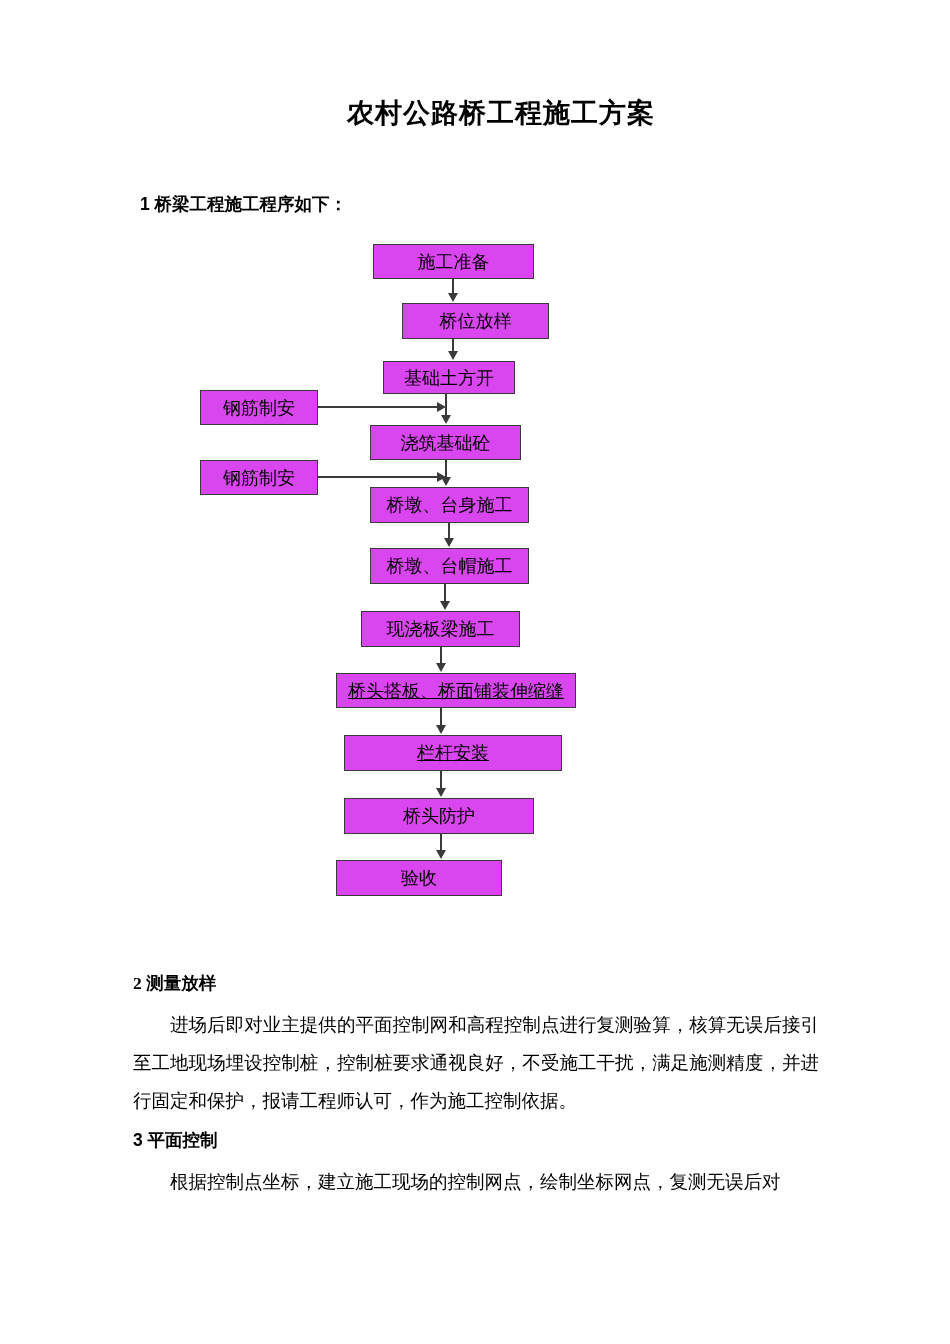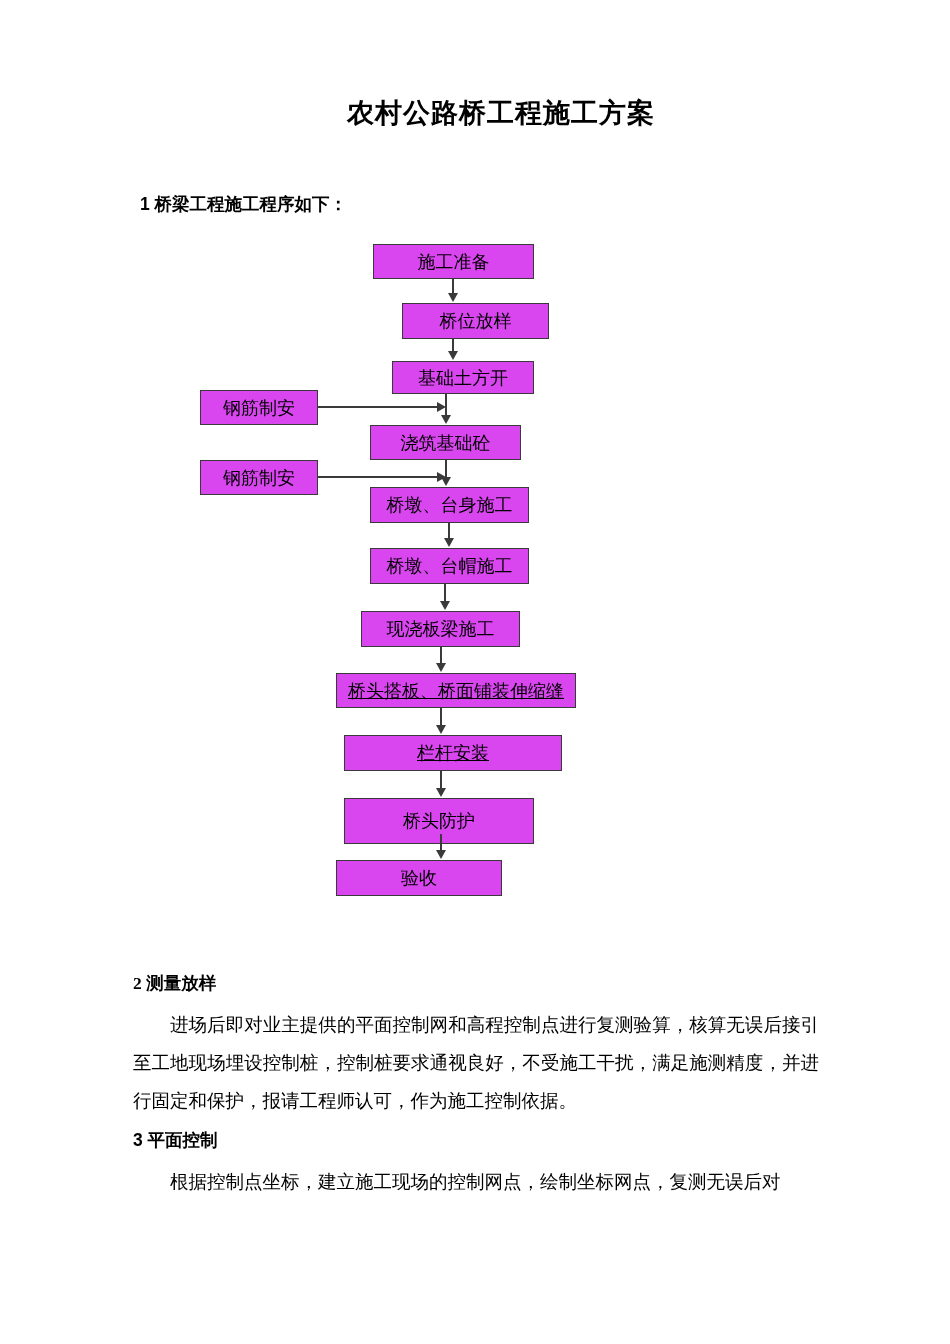--- a/index.html
+++ b/index.html
@@ -119,21 +119,21 @@
   <div class="flow">
 
     <div class="node" style="left:373px; top:244px; width:161px; height:35px;">
       <span>施工准备</span>
     </div>
 
     <div class="node" style="left:374px; top:303px; width:147px; height:36px;margin-left:28px;">
       <span>桥位放样</span>
     </div>
 
-    <div class="node" style="left:392px; top:361px; width:142px; height:33px;">
+    <div class="node" style="left:383px; top:361px; width:132px; height:33px;">
       <span>基础土方开</span>
     </div>
 
     <div class="node" style="left:370px; top:425px; width:151px; height:35px;">
       <span>浇筑基础砼</span>
     </div>
 
     <div class="node" style="left:370px; top:487px; width:159px; height:36px;">
       <span>桥墩、台身施工</span>
     </div>
@@ -147,21 +147,21 @@
     </div>
 
     <div class="node" style="left:336px; top:673px; width:240px; height:35px;text-decoration:underline;">
       <span>桥头搭板、桥面铺装伸缩缝</span>
     </div>
 
     <div class="node" style="left:344px; top:735px; width:218px; height:36px;text-decoration:underline;">
       <span>栏杆安装</span>
     </div>
 
-    <div class="node" style="left:344px; top:798px; width:190px; height:46px;">
+    <div class="node" style="left:344px; top:798px; width:190px; height:36px;">
       <span>桥头防护</span>
     </div>
 
     <div class="node" style="left:336px; top:860px; width:166px; height:36px;">
       <span>验收</span>
     </div>
 
     <div class="node" style="left:200px; top:390px; width:118px; height:35px;">
       <span>钢筋制安</span>
     </div>

